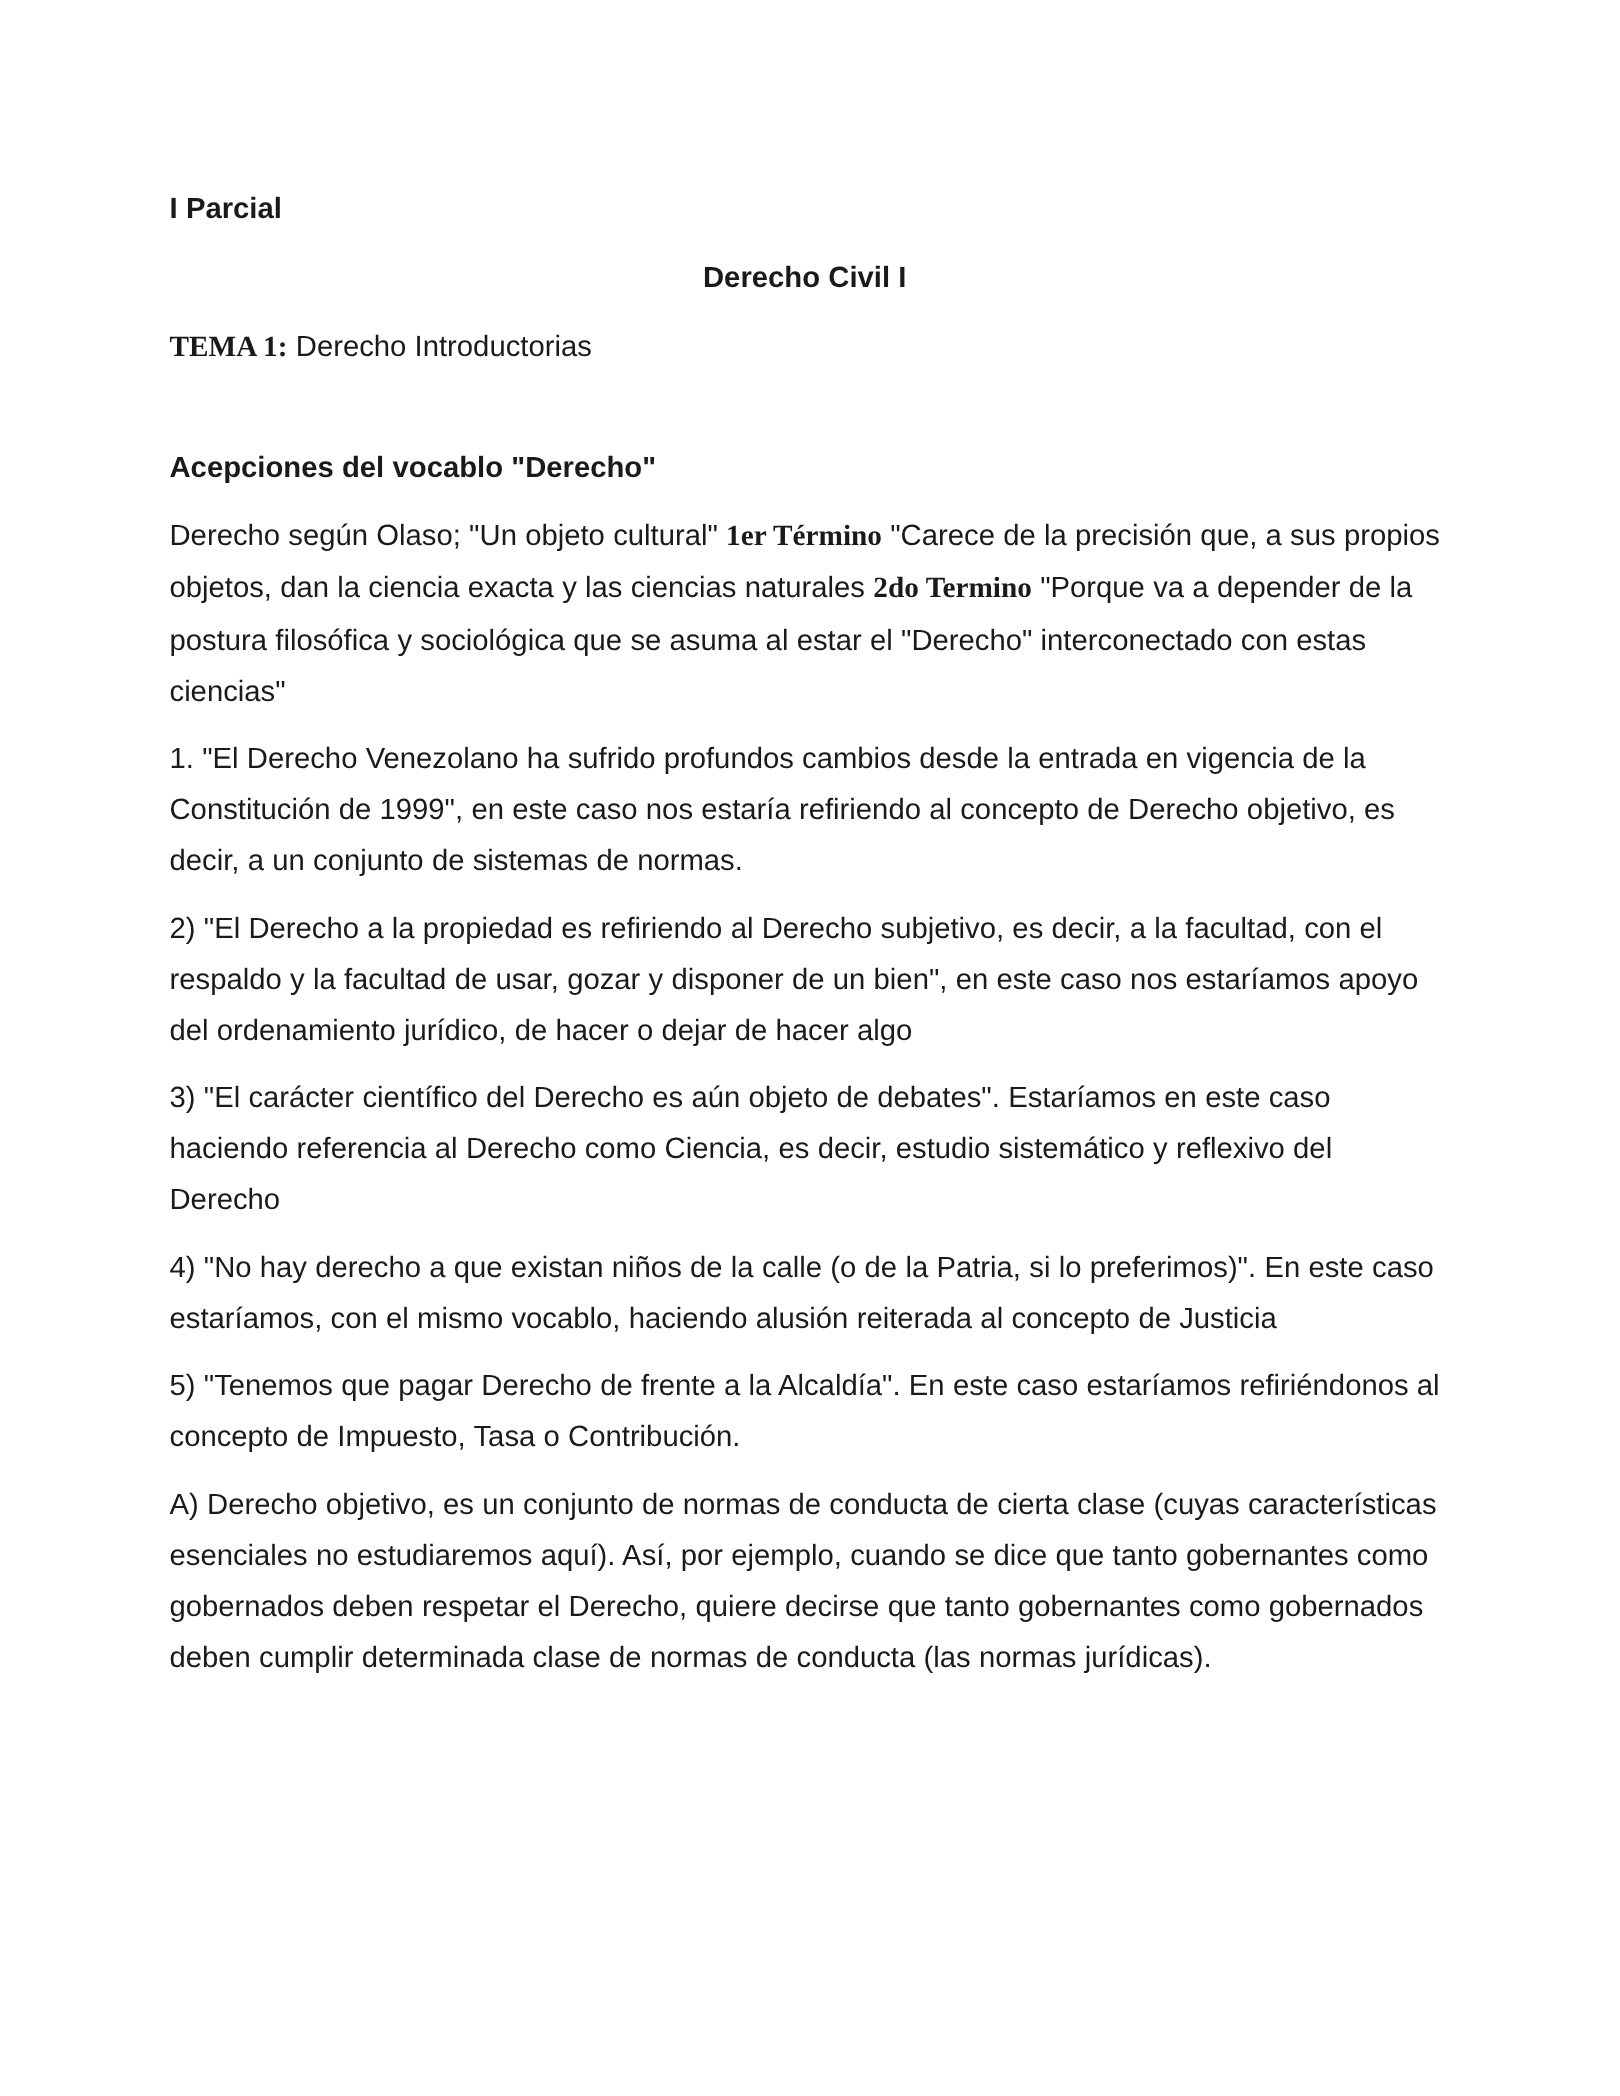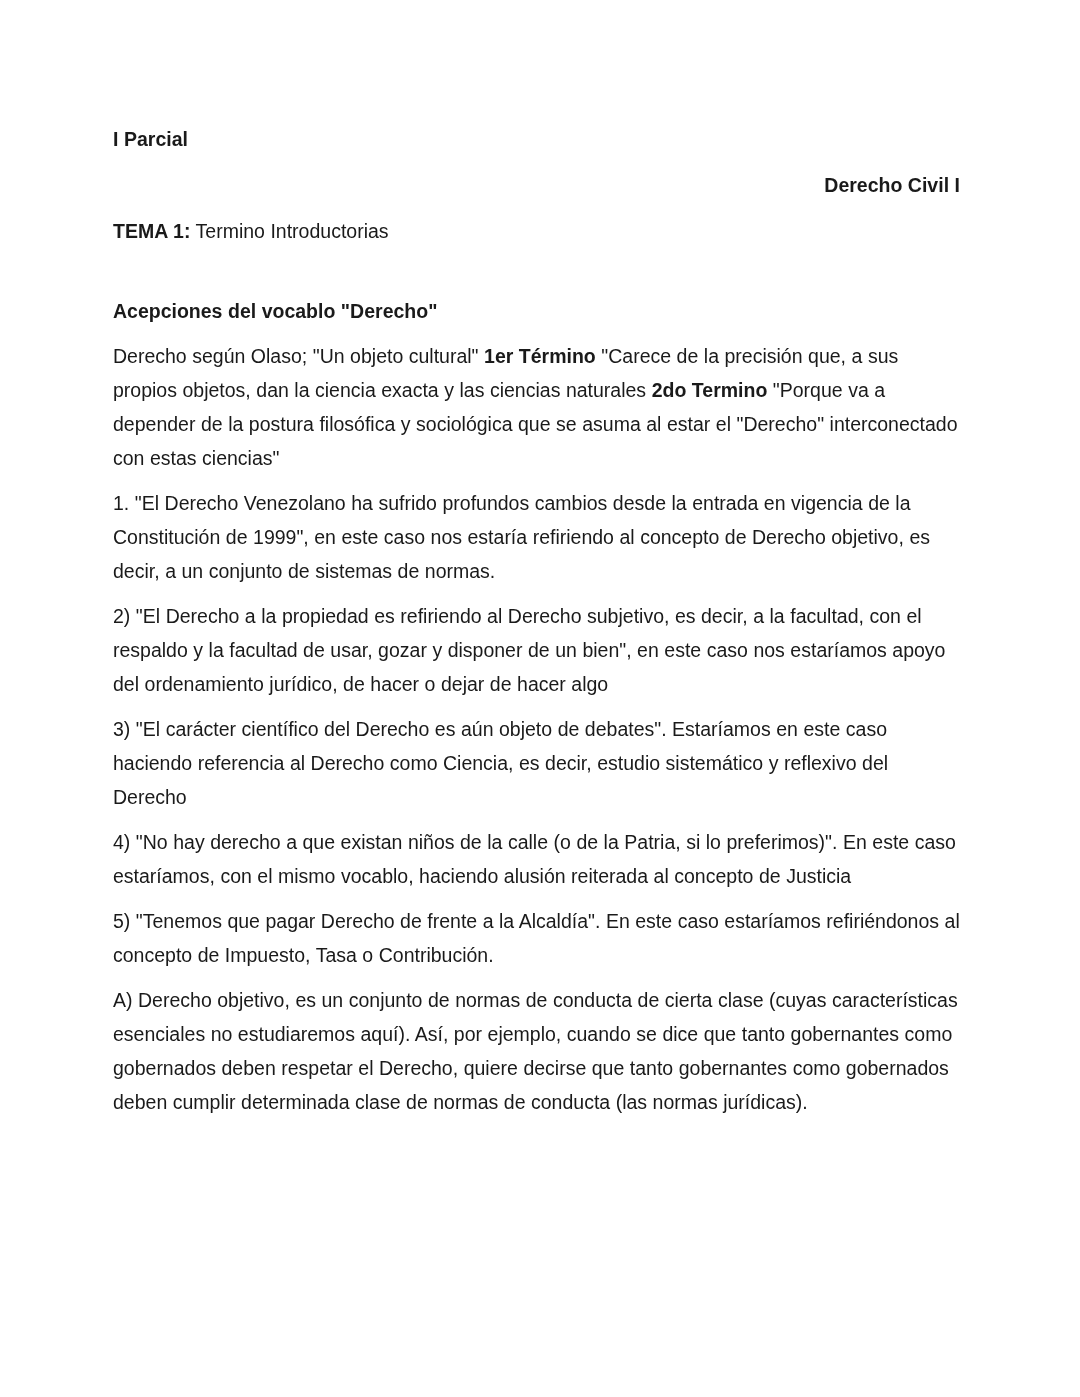--- a/index.html
+++ b/index.html
@@ -40,25 +40,26 @@
     text-align: left;
     word-spacing: 0.1px;
   }
 
   .heading,
   .title-center {
     font-weight: 700;
   }
 
   .title-center {
-    text-align: right;
+    text-align: center;
   }
 
   b, strong, .b {
     font-weight: 700;
+    font-family: Liberation Serif, serif;
   }
 
   
   .sp-label      { margin-bottom: 12px; }   
   .sp-title      { margin-bottom: 12px; }   
   .sp-tema       { margin-bottom: 46px; }   
   .sp-heading    { margin-bottom: 11px; }   
   .sp-para       { margin-bottom: 11px; }   
   .sp-last       { margin-bottom: 16px; }
 </style>
@@ -66,21 +67,21 @@
 <body>
 
 <div class="page">
   <div class="doc-body">
 
     <p class="heading sp-label">I Parcial</p>
 
     <p class="title-center sp-title">Derecho Civil I</p>
 
     <p class="para sp-tema">
-      <span class="b">TEMA 1:</span><span> Termino Introductorias</span>
+      <span class="b">TEMA 1:</span><span> Derecho Introductorias</span>
     </p>
 
     <div id="sections-host">
         <p class="heading sp-heading">Acepciones del vocablo "Derecho"</p>
         <p class="para sp-para"><span>Derecho según Olaso; "Un objeto cultural"  </span><span class="b">1er Término</span><span> "Carece de la precisión que, a sus propios objetos, dan la ciencia exacta y las ciencias naturales </span><span class="b">2do Termino</span><span> "Porque va a depender de la postura filosófica y sociológica que se asuma al estar el "Derecho" interconectado con estas ciencias"</span></p>
         <p class="para sp-para"><span>1. "El Derecho Venezolano ha sufrido profundos cambios desde la entrada en vigencia de la Constitución de 1999", en este caso nos estaría refiriendo al concepto de Derecho objetivo, es decir, a un conjunto de sistemas de normas.</span></p>
         <p class="para sp-para"><span>2) "El Derecho a la propiedad es refiriendo al Derecho subjetivo, es decir, a la facultad, con el respaldo y la facultad de usar, gozar y disponer de un bien", en este caso nos estaríamos apoyo del ordenamiento jurídico, de hacer o dejar de hacer algo</span></p>
         <p class="para sp-para"><span>3) "El carácter científico del Derecho es aún objeto de debates". Estaríamos en este caso haciendo referencia al Derecho como Ciencia, es decir, estudio sistemático y reflexivo del Derecho</span></p>
         <p class="para sp-para"><span>4) "No hay derecho a que existan niños de la calle (o de la Patria, si lo preferimos)". En este caso estaríamos, con el mismo vocablo, haciendo alusión reiterada al concepto de Justicia</span></p>
         <p class="para sp-para"><span>5) "Tenemos que pagar Derecho de frente a la Alcaldía". En este caso estaríamos refiriéndonos al concepto de Impuesto, Tasa o Contribución.</span></p>

